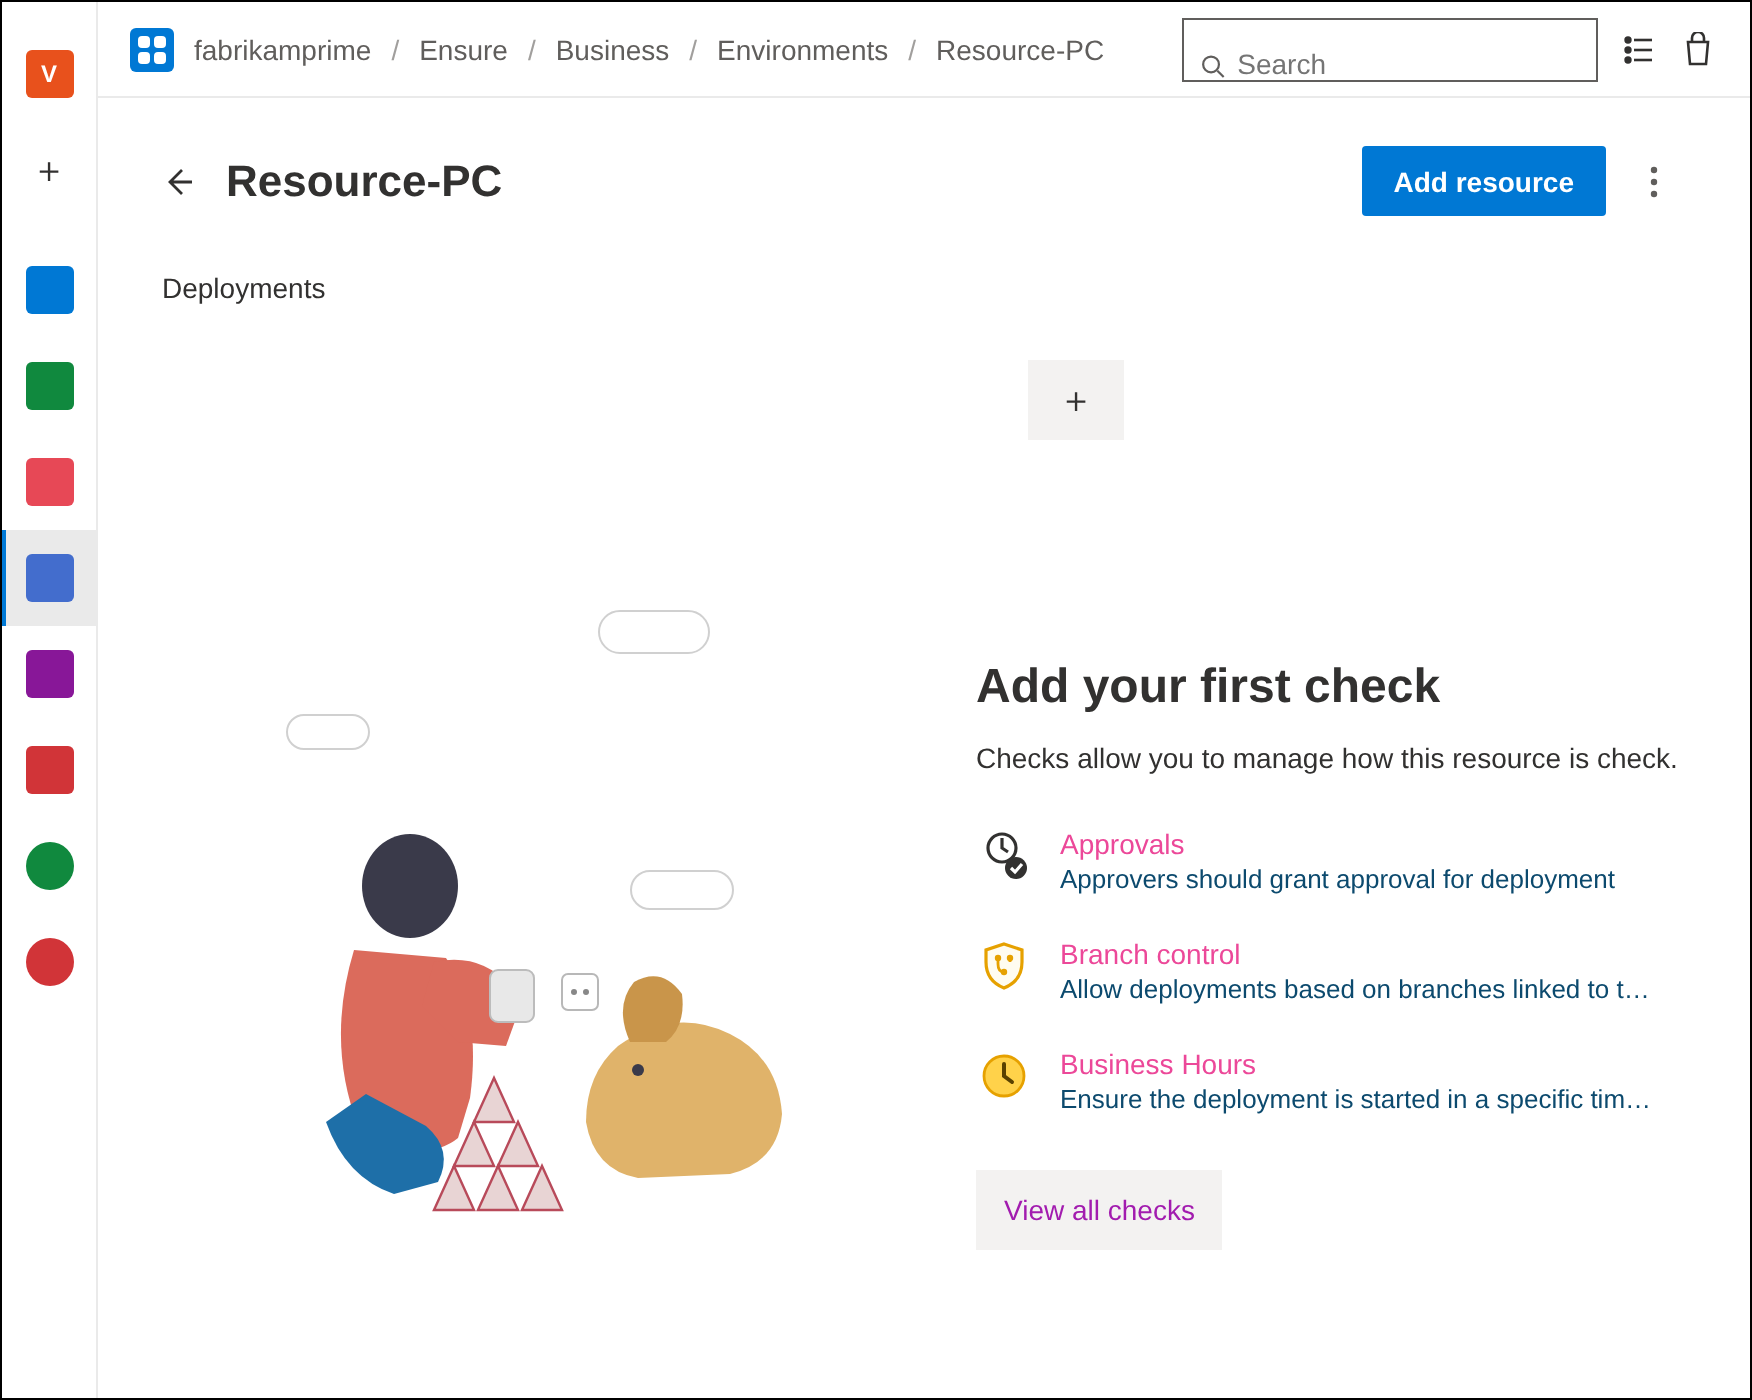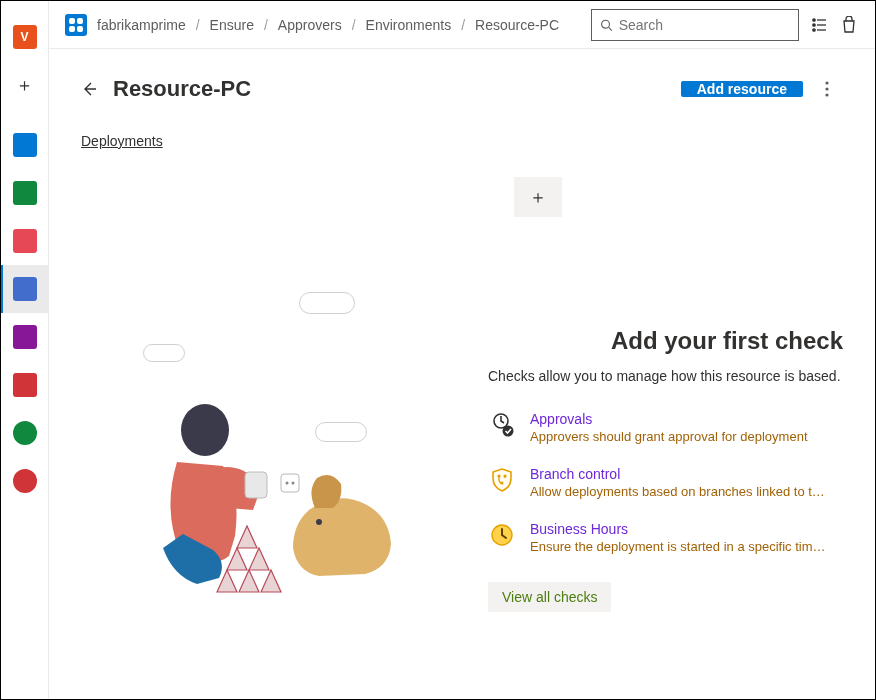--- a/index.html
+++ b/index.html
@@ -15,54 +15,54 @@
   .rail-plus { color: #323130; font-size: 18px; font-weight: 300; }
   
   .main { flex: 1; display: flex; flex-direction: column; }
   
   .topbar { height: 48px; border-bottom: 1px solid #eaeaea; display: flex; align-items: center; padding: 4px 16px; gap: 10px; }
   .logo-icon { width: 22px; height: 22px; background: #0078d4; border-radius: 3px; position: relative; }
   .logo-icon::after { content: ""; position: absolute; background: #fff; width: 6px; height: 6px; border-radius: 2px; top: 4px; left: 4px; box-shadow: 8px 0 #fff, 0 8px #fff, 8px 8px #fff; }
   .breadcrumb { display: flex; align-items: center; gap: 10px; color: #605e5c; }
   .breadcrumb a { color: #605e5c; text-decoration: none; cursor: pointer; }
   .breadcrumb .sep { color: #a19f9d; }
-  .searchbox { margin-left: auto; display: flex; align-items: center; border: 1px solid #605e5c; height: 32px; width: 208px; padding: 0 8px; gap: 6px; color: #605e5c; }
+  .searchbox { margin-left: auto; display: flex; align-items: flex-end; border: 1px solid #605e5c; height: 32px; width: 208px; padding: 0 8px; gap: 6px; color: #605e5c; }
   .searchbox input { border: none; outline: none; font-size: 14px; width: 100%; background: transparent; }
   .top-icon { width: 20px; height: 20px; color: #323130; cursor: pointer; display:flex; align-items:center; justify-content:center; }
   
   .content { padding: 24px 32px; flex: 1; overflow: hidden; }
   .header-row { display: flex; align-items: center; }
   .back-btn { width: 20px; height: 20px; margin-right: 12px; cursor: pointer; color:#323130; display:flex; align-items:center; }
   .title { font-size: 22px; font-weight: 600; }
   .spacer { flex: 1; }
-  .primary-btn { background: #0078d4; color: #fff; border: none; height: 16px; padding: 0 16px; font-size: 14px; font-weight: 600; cursor: pointer; border-radius: 2px; }
+  .primary-btn { background: #0078d4; color: #fff; border: none; height: 35px; padding: 0 16px; font-size: 14px; font-weight: 600; cursor: pointer; border-radius: 2px; }
   .more-btn { width: 32px; height: 32px; margin-left: 8px; display: flex; align-items: center; justify-content: center; cursor: pointer; color:#605e5c; }
   
-  .tabs { display: flex; gap: 24px; margin-top: 20px; text-decoration: underline; }
+  .tabs { display: flex; gap: 24px; margin-top: 20px; }
   .tab { padding: 8px 0; cursor: pointer; color: #323130; position: relative; }
   .tab.active { font-weight: 600; }
   .tab.active::after { content: ""; position: absolute; bottom: -1px; left: 0; right: 0; height: 2px; background: #0078d4; }
   .tab-highlight { border: 2.5px solid #e3262f; padding: 2px 8px 4px 8px; margin: -2px -10px; }
   
   .body-cols { display: flex; margin-top: 20px; gap: 16px; }
   .left-col { flex: 1; position: relative; min-height: 420px; }
   .right-col { width: 355px; }
   
   .add-box { width: 48px; height: 40px; background: #f3f2f1; display: flex; align-items: center; justify-content: center; font-size: 18px; color: #323130; cursor: pointer; margin-bottom: 110px; margin-left: 26px; }
   
-  .right-title { font-size: 24px; font-weight: 700; margin-bottom: 12px; text-align: right; }
+  .right-title { font-size: 24px; font-weight: 700; margin-bottom: 12px; }
   .right-desc { font-size: 14px; color: #323130; margin-bottom: 10px; line-height: 1.4; }
   
   .check-list { margin-top: 24px; display: flex; flex-direction: column; gap: 22px; }
   .check-item { display: flex; gap: 14px; align-items: flex-start; cursor: pointer; }
   .check-icon { width: 28px; height: 28px; flex-shrink: 0; display:flex; align-items:center; justify-content:center; }
-  .check-text .name { font-size: 14px; color: #6d28d9; margin-bottom: 2px; }
-  .check-text .sub { font-size: 13px; color: #a16207; white-space: nowrap; overflow: hidden; text-overflow: ellipsis; max-width: 300px; }
-  
-  .view-all { margin-top: 28px; background: #f3f2f1; border: none; height: 30px; padding: 0 14px; font-size: 14px; cursor: pointer; color:#4d7c0f; }
+  .check-text .name { font-size: 14px; color: #ec4899; margin-bottom: 2px; }
+  .check-text .sub { font-size: 13px; color: #0c4a6e; white-space: nowrap; overflow: hidden; text-overflow: ellipsis; max-width: 300px; }
+  
+  .view-all { margin-top: 28px; background: #f3f2f1; border: none; height: 40px; padding: 0 14px; font-size: 14px; cursor: pointer; color:#a21caf; }
   
   
   .illus { position: absolute; bottom: 0; left: -14px; width: 420px; height: 320px; }
   .cloud { position: absolute; border: 1.5px solid #d0d0d0; border-radius: 999px; background: #fff; }
   .c1 { width: 56px; height: 22px; top: 0; left: 232px; }
   .c2 { width: 42px; height: 18px; top: 52px; left: 76px; }
   .c3 { width: 52px; height: 20px; top: 130px; left: 248px; }
 </style>
 </head>
 <body>
@@ -103,21 +103,21 @@
   </div>
 
   <div class="main">
     <div class="topbar">
       <div class="logo-icon"></div>
       <div class="breadcrumb">
         <a>fabrikamprime</a>
           <span class="sep">/</span>
         <a>Ensure</a>
           <span class="sep">/</span>
-        <a>Approvers</a>
+        <a>Business</a>
           <span class="sep">/</span>
         <a>Environments</a>
           <span class="sep">/</span>
         <a>Resource-PC</a>
       </div>
       <div class="searchbox">
         <svg width="14" height="14" viewBox="0 0 16 16" fill="none" stroke="#605e5c" stroke-width="1.4">
             <circle cx="7" cy="7" r="5"></circle>
             <line x1="11" y1="11" x2="15" y2="15"></line>
           </svg>
@@ -196,21 +196,21 @@
                 <circle cx="226" cy="191" r="1.5" fill="#888"></circle>
             </svg>
           </div>
         </div>
 
         <div class="right-col">
           <div class="add-box">
             <span>＋</span>
           </div>
           <h2 class="right-title">Add your first check</h2>
-          <p class="right-desc">Checks allow you to manage how this resource is based.</p>
+          <p class="right-desc">Checks allow you to manage how this resource is check.</p>
 
           <div class="check-list">
             <div class="check-item">
               <div class="check-icon">
                 <svg width="26" height="26" viewBox="0 0 26 26">
                     <circle cx="12" cy="9" r="7" fill="none" stroke="#323130" stroke-width="1.6"></circle>
                     <path d="M12 4v5l3 2" stroke="#323130" stroke-width="1.6" fill="none"></path>
                     <circle cx="19" cy="19" r="5.5" fill="#323130"></circle>
                     <path d="M16.5 19l2 2 3.5-4" stroke="#fff" stroke-width="1.6" fill="none"></path>
                   </svg>

